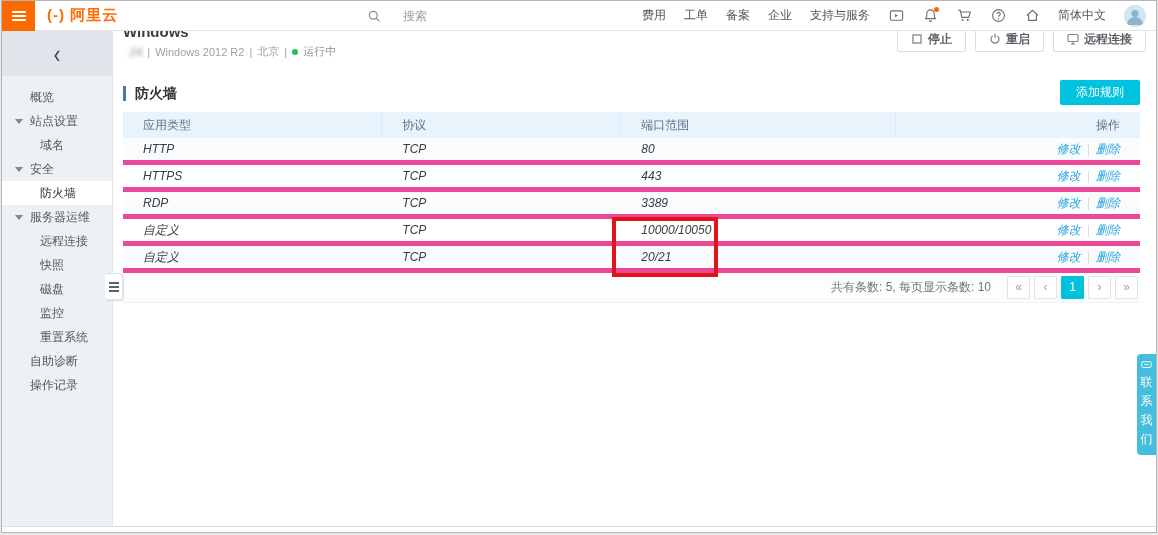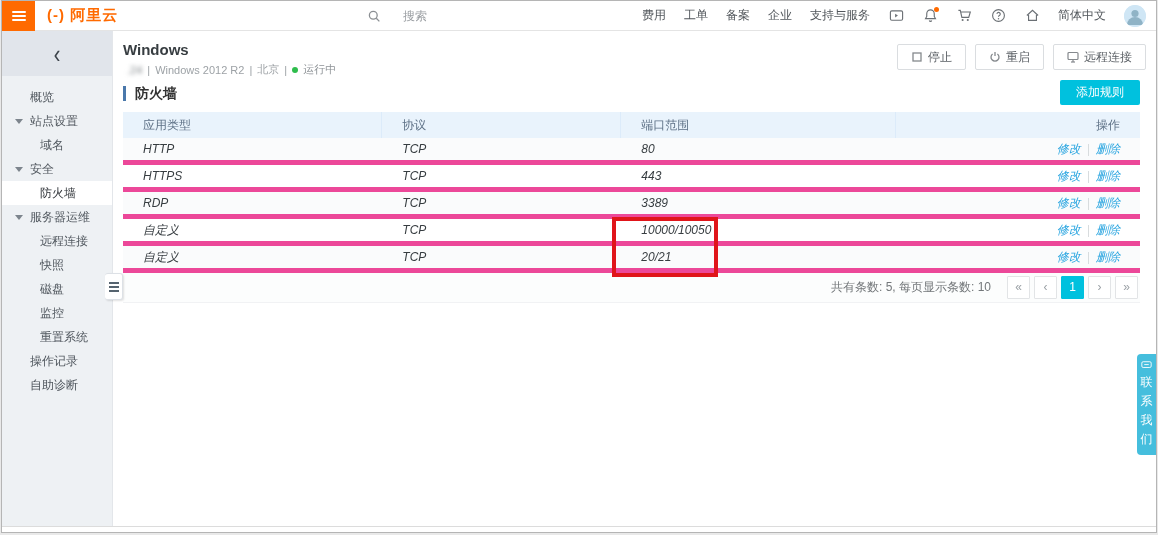--- a/index.html
+++ b/index.html
@@ -27,28 +27,28 @@
   .sidebar-top .back { font-size:20px; color:#3c434a; line-height:1; transform:scaleY(1.3); }
   .nav { padding-top:9px; font-size:12px; color:#50575e; }
   .nav-item { position:relative; height:24px; line-height:24px; padding-left:28px; cursor:pointer; white-space:nowrap; }
   .nav-item .caret { position:absolute; left:13px; top:10px; width:0; height:0; border-left:4px solid transparent; border-right:4px solid transparent; border-top:5px solid #7d858d; }
   .nav-item.sub { padding-left:38px; }
   .nav-item.selected { background:#fff; color:#2f3338; }
   .collapse-handle { position:absolute; left:103px; top:272px; width:18px; height:27px; background:#fff; border:1px solid #dde1e6; border-left:none; border-radius:3px; box-shadow:1px 1px 2px rgba(0,0,0,0.12); display:flex; flex-direction:column; align-items:center; justify-content:center; gap:2px; z-index:8; cursor:pointer; }
   .collapse-handle i { display:block; width:10px; height:2px; background:#55636f; }
 
   
-  .page-header { position:absolute; left:111px; top:34px; right:0; height:45px; background:#fff; z-index:6; }
+  .page-header { position:absolute; left:111px; top:16px; right:0; height:45px; background:#fff; z-index:6; }
   .ph-title { position:absolute; left:10px; top:6px; font-size:15px; color:#373d41; font-weight:bold; }
   .ph-sub { position:absolute; left:14px; top:27px; font-size:11px; color:#9da2a6; display:flex; align-items:center; gap:5px; white-space:nowrap; }
   .redacted { filter:blur(2px); color:#84898d; }
   .status-dot { display:inline-block; width:6px; height:6px; border-radius:50%; background:#2EBD4D; }
   .status-text { color:#8d9296; }
   .ph-actions { position:absolute; right:10px; top:9px; display:flex; gap:9px; }
-  .btn-outline { display:flex; align-items:center; gap:5px; height:26px; padding:0 13px; background:#fff; border:1px solid #dadde0; border-radius:2px; font-size:12px; color:#5a5f64; cursor:pointer; }
+  .btn-outline { display:flex; align-items:center; gap:5px; height:26px; padding:0 13px; background:#fff; border:1px solid #dadde0; border-radius:2px; font-size:12px; color:#5a5f64; cursor:pointer;font-weight:bold; }
   .btn-outline svg { width:12px; height:12px; color:#85898d; }
 
   
   .main { position:absolute; left:111px; top:75px; right:0; bottom:6px; background:#fff; }
   .section-title { position:absolute; left:10px; top:10px; font-size:14px; color:#333; font-weight:bold; padding-left:9px; border-left:3px solid #4A78AB; line-height:15px; }
   .add-btn { position:absolute; right:16px; top:4px; width:80px; height:25px; background:#00C1DE; border:none; border-radius:2px; color:#fff; font-size:12px; cursor:pointer; font-family:inherit; }
 
   .table { position:absolute; left:10px; right:16px; top:36px; font-size:12px; }
   .t-head { display:flex; height:26px; background:#E9F3FC; color:#5e7186; align-items:stretch; }
   .t-head .cell { display:flex; align-items:center; border-right:1px solid #dcebfa; }
@@ -152,22 +152,22 @@
       <div class="nav-item group"><span class="caret"></span><span>站点设置</span></div>
       <div class="nav-item sub"><span>域名</span></div>
       <div class="nav-item group"><span class="caret"></span><span>安全</span></div>
       <div class="nav-item sub selected"><span>防火墙</span></div>
       <div class="nav-item group"><span class="caret"></span><span>服务器运维</span></div>
       <div class="nav-item sub"><span>远程连接</span></div>
       <div class="nav-item sub"><span>快照</span></div>
       <div class="nav-item sub"><span>磁盘</span></div>
       <div class="nav-item sub"><span>监控</span></div>
       <div class="nav-item sub"><span>重置系统</span></div>
+      <div class="nav-item"><span>自助诊断</span></div>
       <div class="nav-item"><span>操作记录</span></div>
-      <div class="nav-item"><span>自助诊断</span></div>
     </div>
   </div>
   <div class="collapse-handle">
       <i></i>
       <i></i>
       <i></i>
     </div>
 
   <div class="page-header">
     <div class="ph-title">Windows</div>

